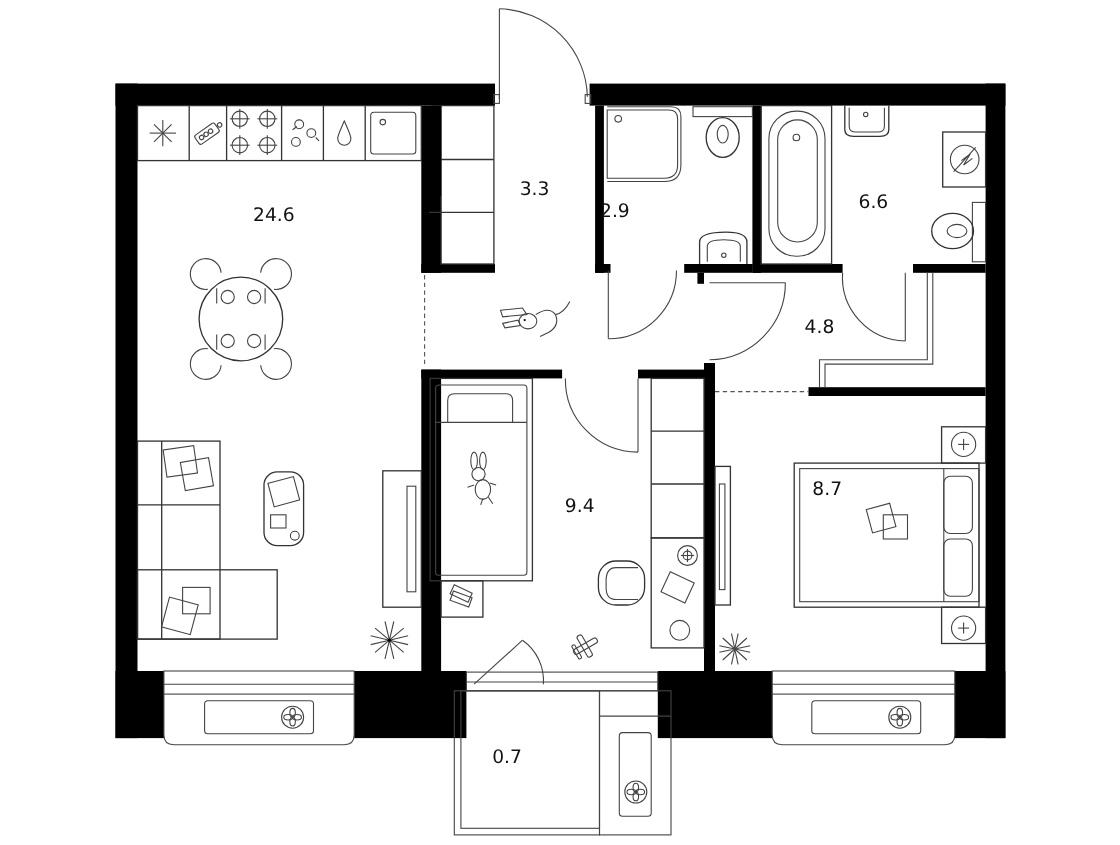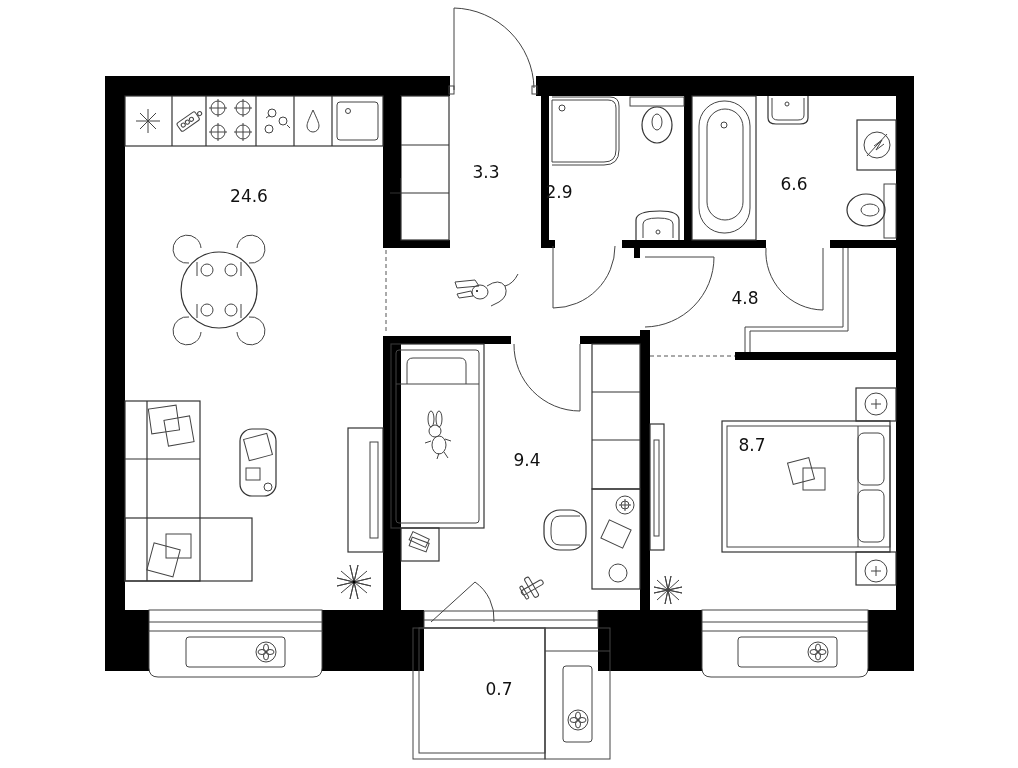--- a/index.html
+++ b/index.html
@@ -375,13 +375,13 @@
   </g>
 </svg>
 
 <div class="room-label" style="left:249px;top:196px;">24.6</div>
 <div class="room-label" style="left:486px;top:172px;">3.3</div>
 <div class="room-label" style="left:559px;top:192px;">2.9</div>
 <div class="room-label" style="left:794px;top:184px;">6.6</div>
 <div class="room-label" style="left:745px;top:298px;">4.8</div>
 <div class="room-label" style="left:752px;top:409px;margin-top:36px;">8.7</div>
 <div class="room-label" style="left:527px;top:460px;">9.4</div>
-<div class="room-label" style="left:499px;top:689px;">0.7</div>
+<div class="room-label" style="left:461px;top:689px;">0.7</div>
 
 </body></html>

